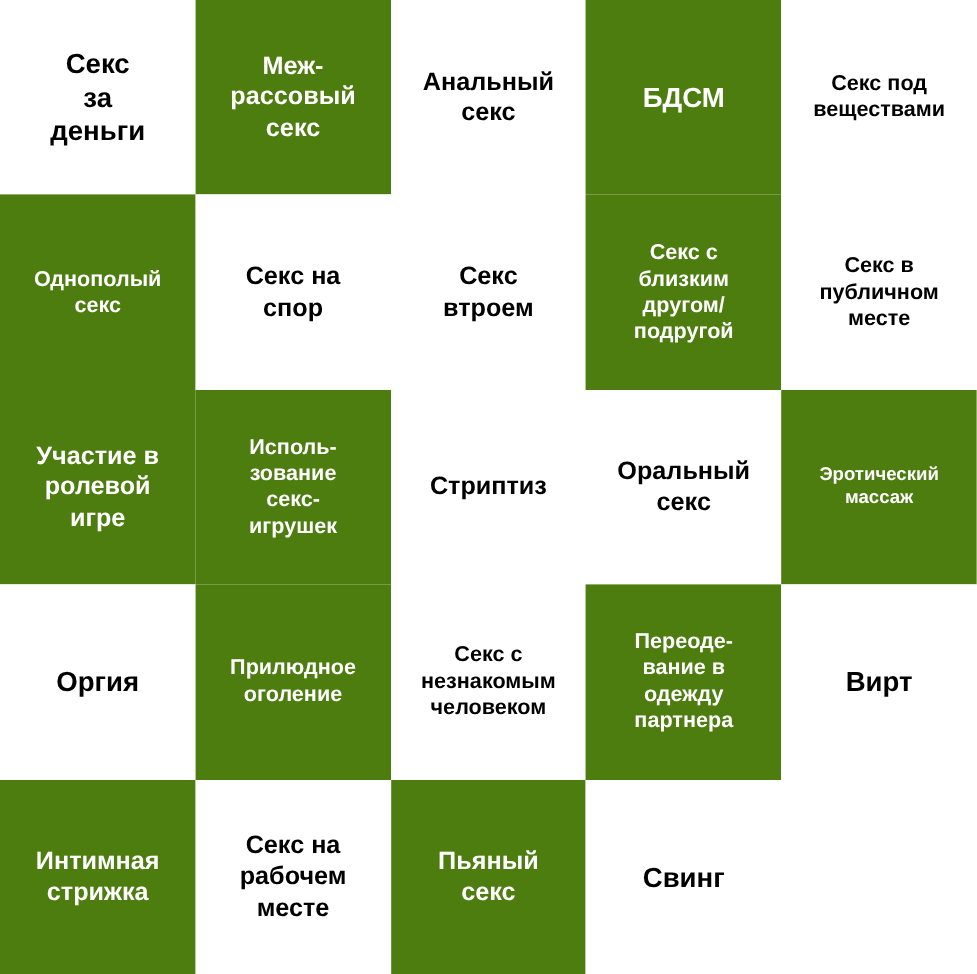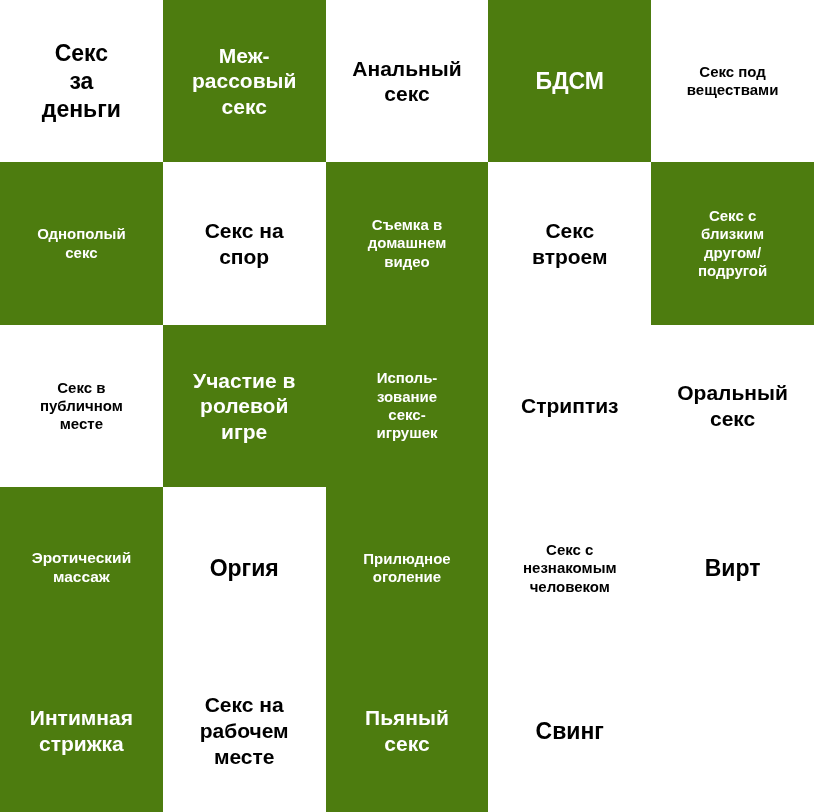--- a/index.html
+++ b/index.html
@@ -40,21 +40,21 @@
   .cell.dark {
     background: #4d7c0f;
     color: #ffffff;
   }
   .cell span {
     display: block;
     white-space: pre-line;
   }
   .fs-xl span { font-size: 23px; }
   .fs-lg span { font-size: 21px; }
-  .fs-sm span { font-size: 15px; }
+  .fs-sm span { font-size: 18px; }
   .fs-xs span { font-size: 15.5px; }
 </style>
 </head>
 <body>
 
 <div id="bingo-grid">
     <div class="cell light fs-xl">
       <span>Секс
 за
 деньги</span>
@@ -75,25 +75,20 @@
       <span>Секс под
 веществами</span>
     </div>
     <div class="cell dark fs-sm">
       <span>Однополый
 секс</span>
     </div>
     <div class="cell light fs-lg">
       <span>Секс на
 спор</span>
-    </div>
-    <div class="cell dark fs-sm">
-      <span>Съемка в
-домашнем
-видео</span>
     </div>
     <div class="cell light fs-lg">
       <span>Секс
 втроем</span>
     </div>
     <div class="cell dark fs-sm">
       <span>Секс с
 близким
 другом/
 подругой</span>
@@ -130,20 +125,26 @@
     </div>
     <div class="cell dark fs-sm">
       <span>Прилюдное
 оголение</span>
     </div>
     <div class="cell light fs-sm">
       <span>Секс с
 незнакомым
 человеком</span>
     </div>
+    <div class="cell dark fs-sm">
+      <span>Переоде-
+вание в
+одежду
+партнера</span>
+    </div>
     <div class="cell light fs-xl">
       <span>Вирт</span>
     </div>
     <div class="cell dark fs-lg">
       <span>Интимная
 стрижка</span>
     </div>
     <div class="cell light fs-lg">
       <span>Секс на
 рабочем

